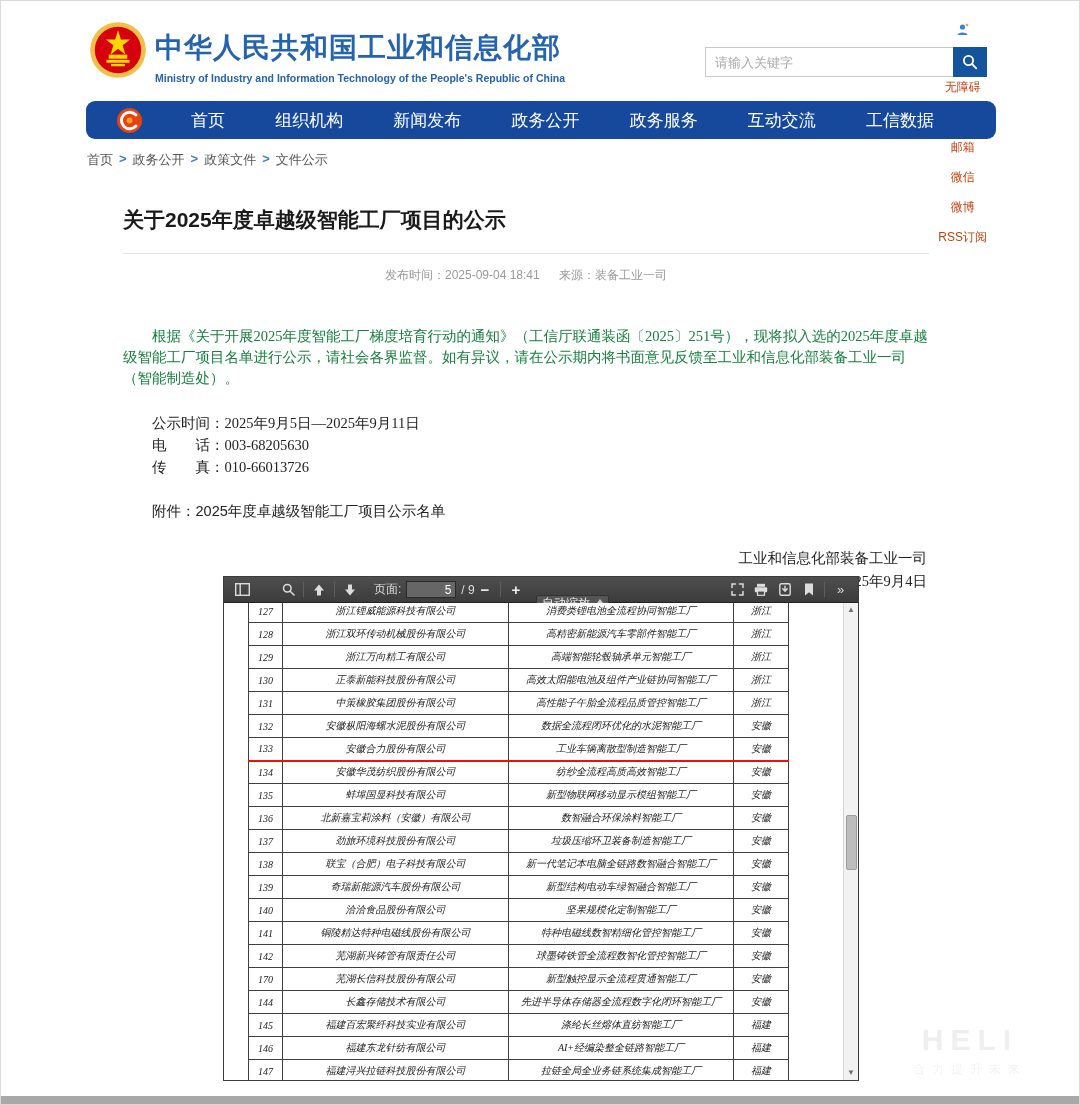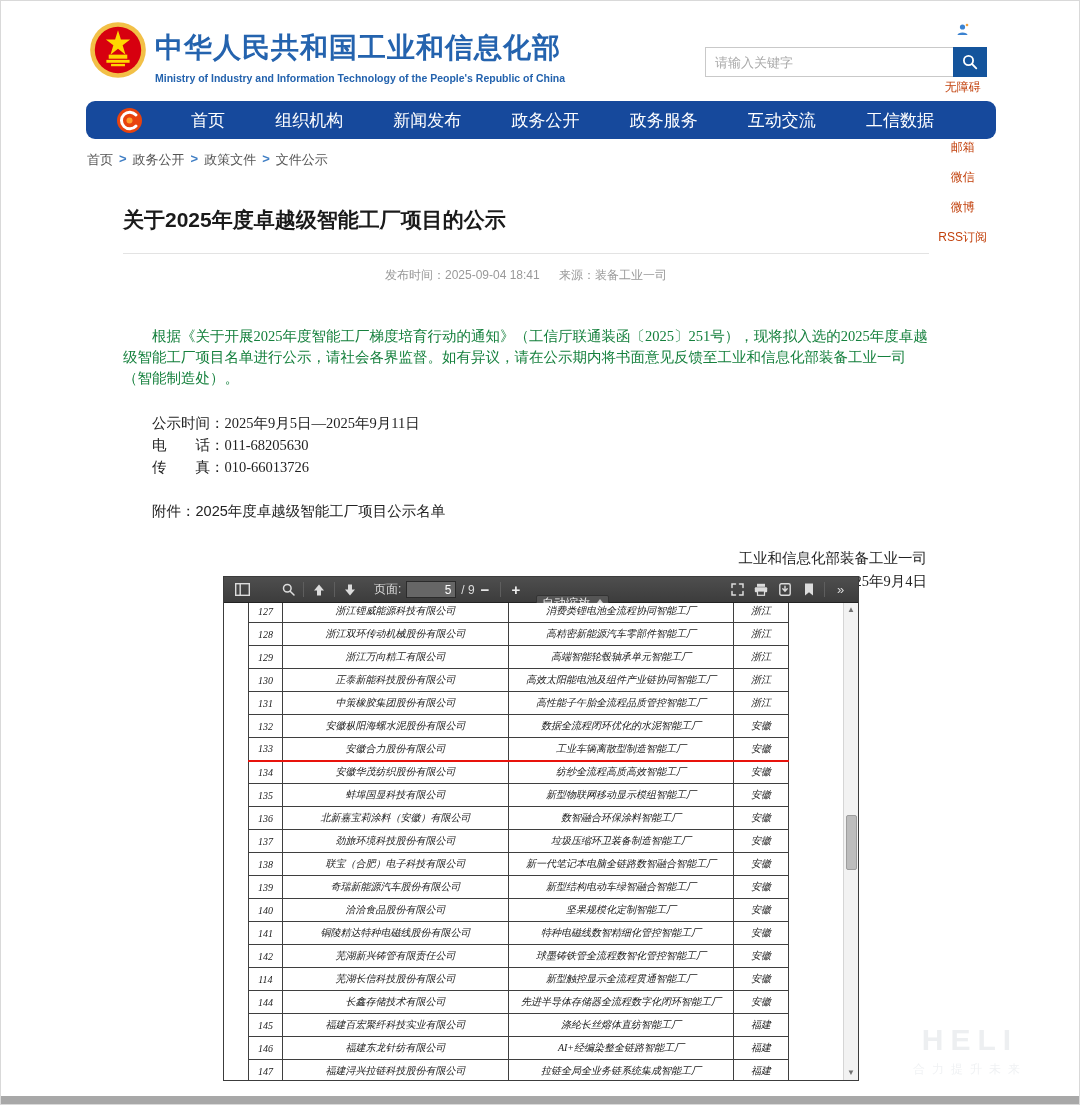--- a/index.html
+++ b/index.html
@@ -209,21 +209,21 @@
     <div class="art-title">关于2025年度卓越级智能工厂项目的公示</div>
     <hr class="art-hr">
     <div class="art-meta">
       <span>发布时间：2025-09-04 18:41</span>
       <span>来源：装备工业一司</span>
     </div>
     <p class="art-body">根据《关于开展2025年度智能工厂梯度培育行动的通知》（工信厅联通装函〔2025〕251号），现将拟入选的2025年度卓越级智能工厂项目名单进行公示，请社会各界监督。如有异议，请在公示期内将书面意见反馈至工业和信息化部装备工业一司（智能制造处）。</p>
     <div class="art-lines">
   <div>公示时间：2025年9月5日—2025年9月11日</div>
 
-  <div>电　　话：011-68205630</div>
+  <div>电　　话：003-68205630</div>
 
   <div>传　　真：010-66013726</div>
 </div>
     <div class="art-attachment">附件：2025年度卓越级智能工厂项目公示名单</div>
     <div class="art-sign">
       <div>工业和信息化部装备工业一司</div>
       <div>2025年9月4日</div>
     </div>
   </div>
 
@@ -416,21 +416,21 @@
   </tr>
 
   <tr>
     <td>142</td>
     <td>芜湖新兴铸管有限责任公司</td>
     <td>球墨铸铁管全流程数智化管控智能工厂</td>
     <td>安徽</td>
   </tr>
 
   <tr>
-    <td>114</td>
+    <td>170</td>
     <td>芜湖长信科技股份有限公司</td>
     <td>新型触控显示全流程贯通智能工厂</td>
     <td>安徽</td>
   </tr>
 
   <tr>
     <td>144</td>
     <td>长鑫存储技术有限公司</td>
     <td>先进半导体存储器全流程数字化闭环智能工厂</td>
     <td>安徽</td>

